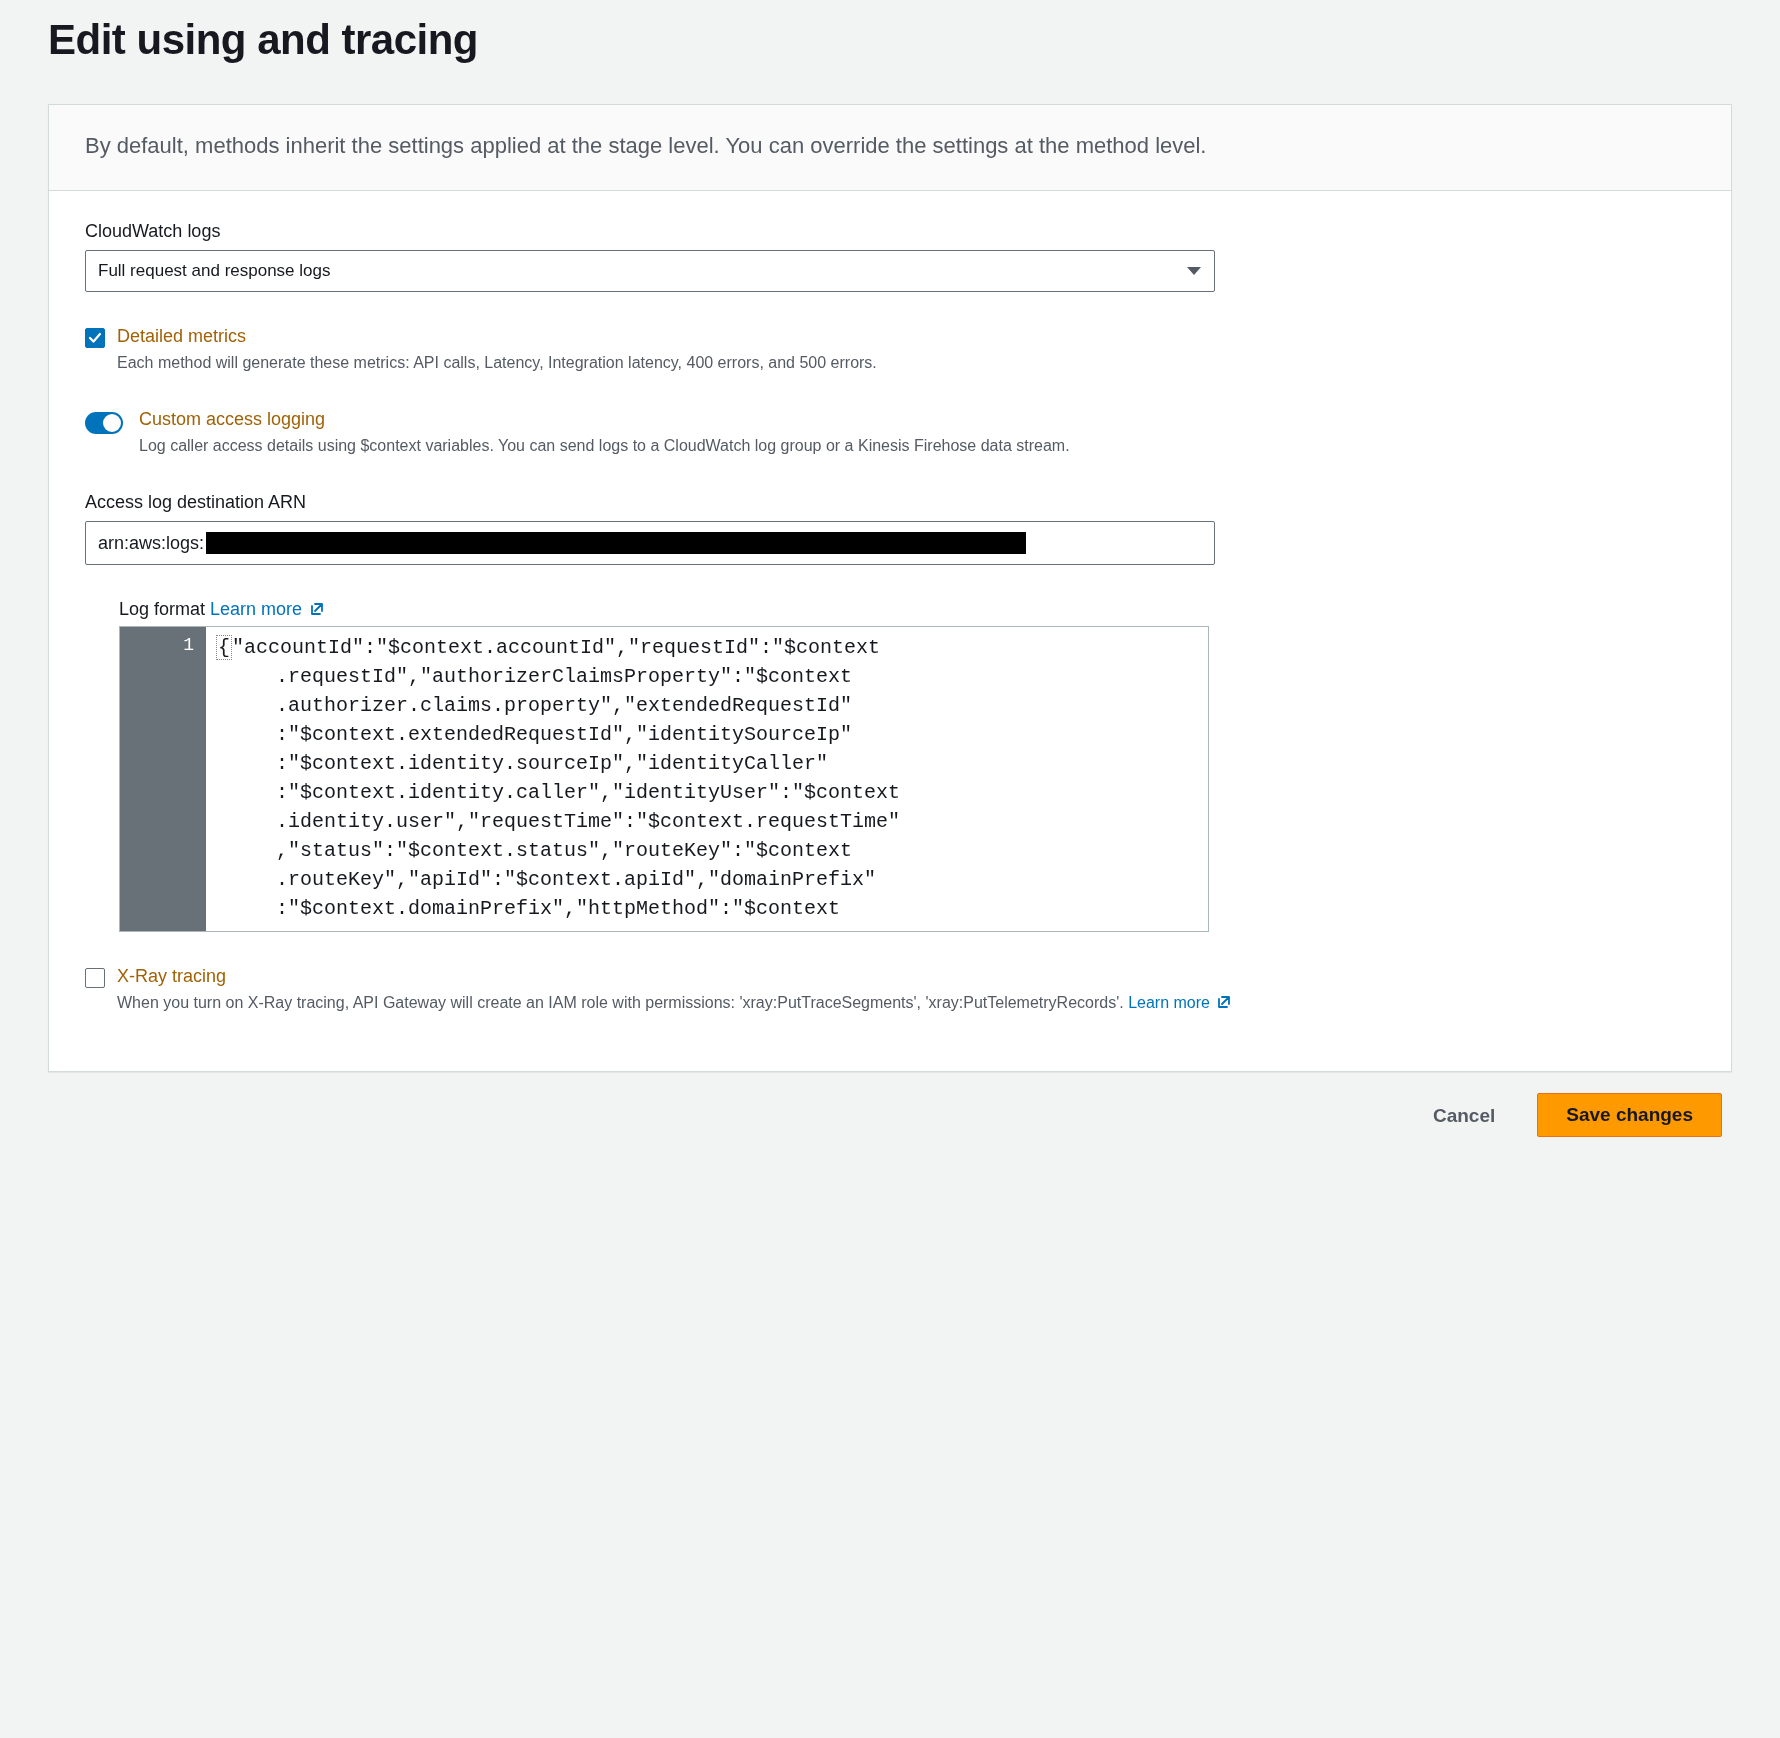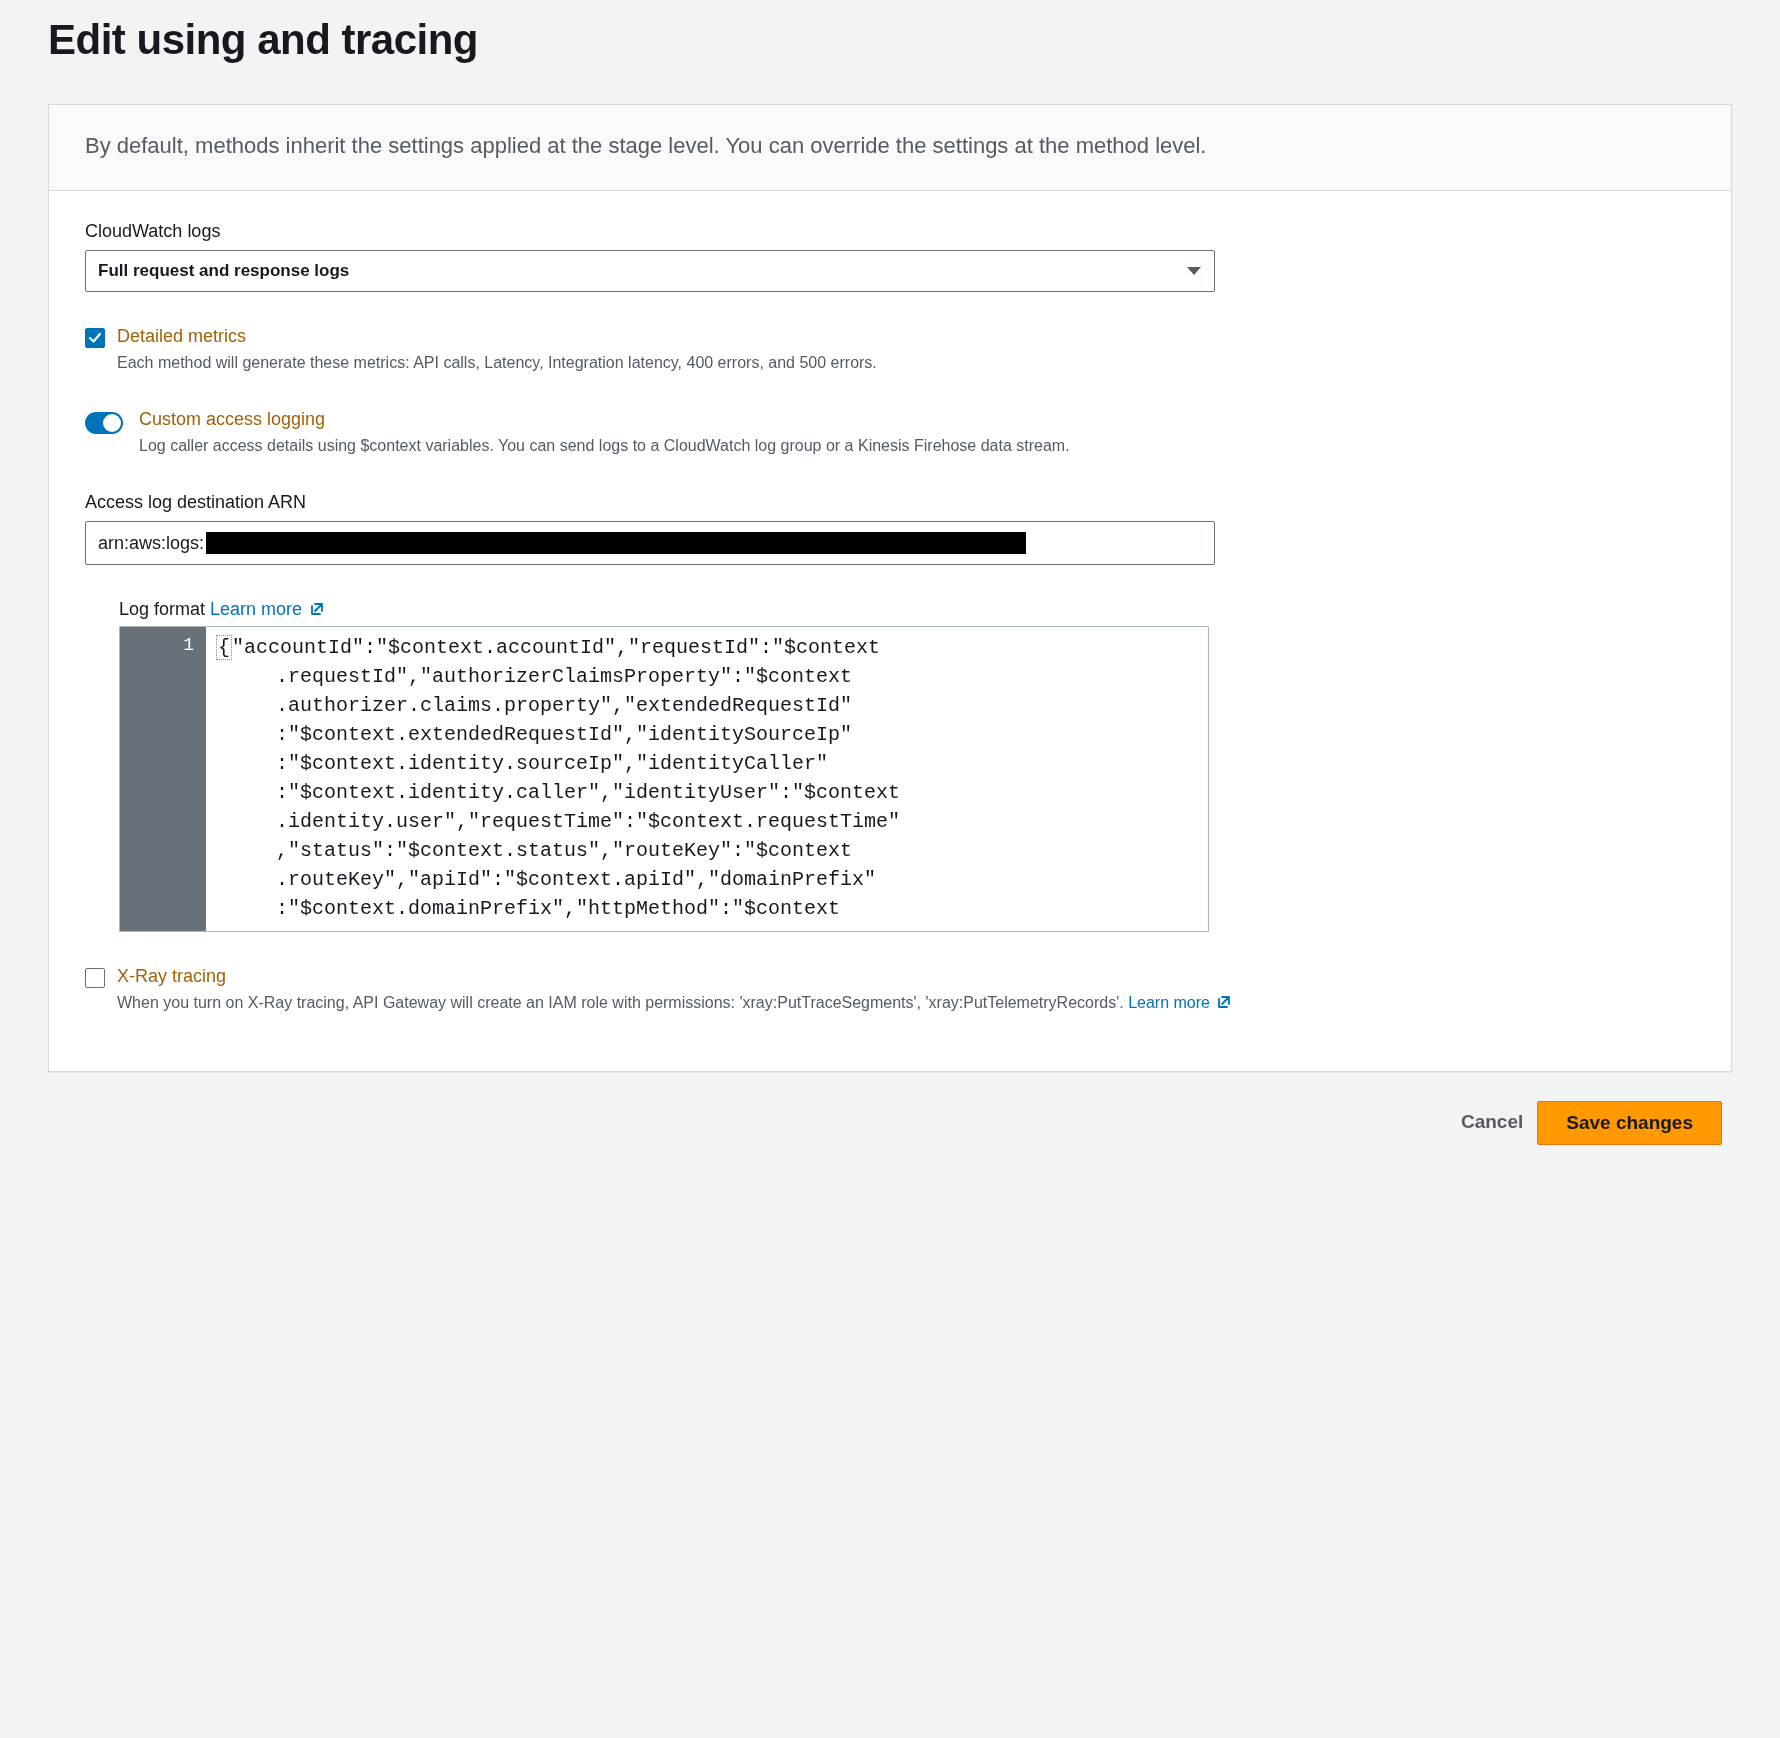--- a/index.html
+++ b/index.html
@@ -61,21 +61,20 @@
     width: 100%;
     text-align: left;
     background: #fff;
     border: 1px solid #687078;
     border-radius: 2px;
     padding: 10px 36px 10px 12px;
     font-size: 17px;
     cursor: pointer;
     font-family: inherit;
     color: #16191f;
-    font-weight: bold;
   }
   .dropdown .caret {
     position: absolute;
     right: 14px;
     top: 50%;
     transform: translateY(-50%);
     width: 0; height: 0;
     border-left: 7px solid transparent;
     border-right: 7px solid transparent;
     border-top: 8px solid #545b64;
@@ -176,22 +175,23 @@
     padding: 6px 10px 8px 10px;
     line-height: 1.45;
     color: #16191f;
     flex:1;
   }
   .code-text .cursorbox { border:1px dotted #888; padding:0 1px; }
   .code-line-pad { padding-left: 60px; display:block; }
   .footer-actions {
     display:flex;
     justify-content:flex-end;
-    align-items:flex-start;
-    padding: 29px 10px 0 0;
+    gap: 28px;
+    align-items:flex-end;
+    padding: 21px 10px 0 0;
   }
   .btn-cancel {
     background: transparent;
     border: none;
     color: #545b64;
     font-size: 19px;
     font-weight: 700;
     cursor: pointer;
     font-family:inherit;
     padding: 10px 14px;

